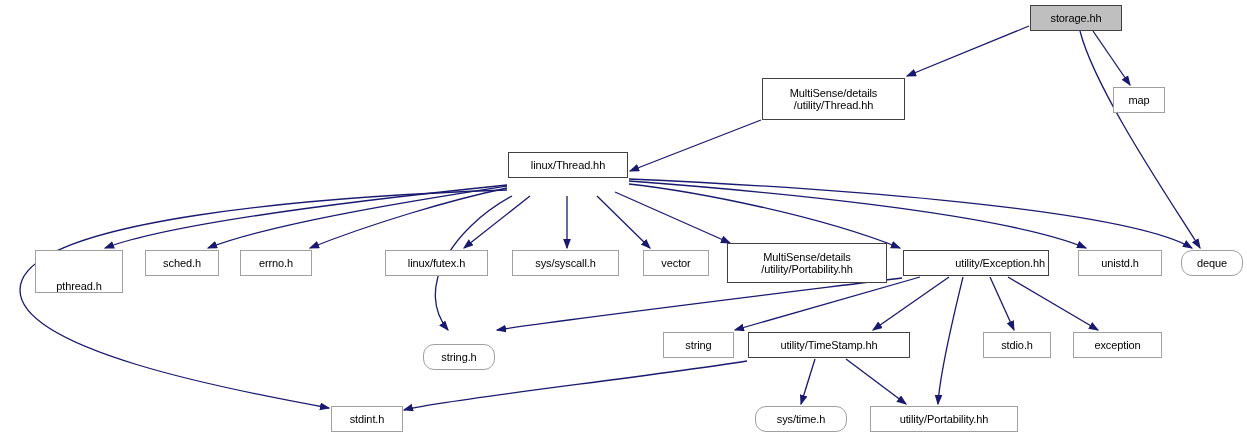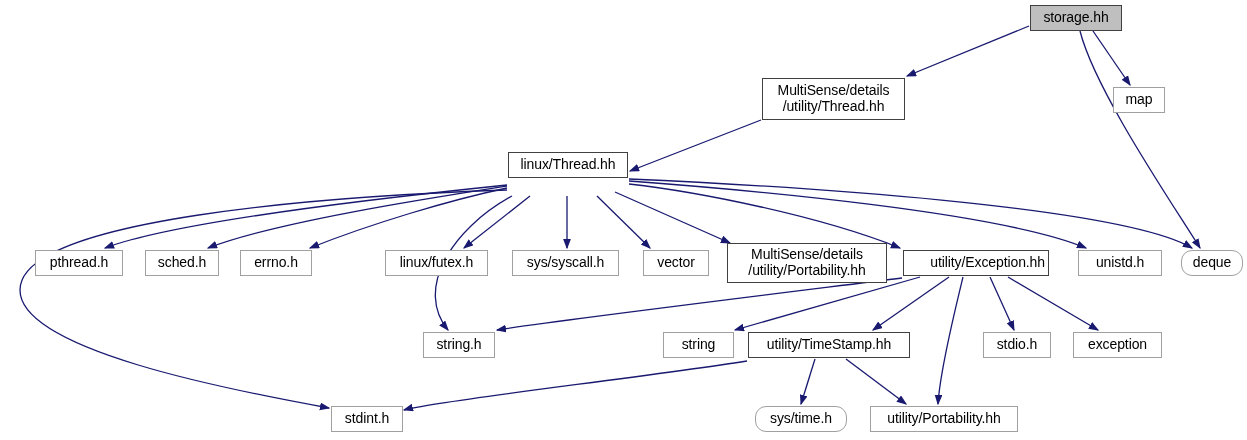--- a/index.html
+++ b/index.html
@@ -26,21 +26,21 @@
   .node {
     position: absolute;
     box-sizing: border-box;
     display: flex;
     align-items: center;
     justify-content: center;
     text-align: center;
     background: #ffffff;
     border: 1px solid #a0a0a0;
     color: #000000;
-    font-size: 14px;
+    font-size: 11px;
     line-height: 1.12;
     white-space: pre-line;
     letter-spacing: -0.1px;
     z-index: 2;
   }
   .node.emph {
     border: 1px solid #404040;
   }
   .node.root {
     background: #bfbfbf;
@@ -87,32 +87,32 @@
       <path d="M 815,359 L 801,404" fill="none" stroke="#191970" stroke-width="1.3" marker-end="url(#arrowhead)"></path>
       <path d="M 846,359 L 906,404" fill="none" stroke="#191970" stroke-width="1.3" marker-end="url(#arrowhead)"></path>
       <path d="M 747,361 C 640,378 440,400 404,410" fill="none" stroke="#191970" stroke-width="1.3" marker-end="url(#arrowhead)"></path>
     </svg>
   <div id="node-layer">
       <div class="node root" style="left: 1030px; top: 5px; width: 92px; height: 26px;"><span class="node-label">storage.hh</span></div>
       <div class="node emph" style="left: 762px; top: 78px; width: 143px; height: 42px;"><span class="node-label">MultiSense/details
 /utility/Thread.hh</span></div>
       <div class="node" style="left: 1113px; top: 87px; width: 52px; height: 26px;"><span class="node-label">map</span></div>
       <div class="node emph" style="left: 508px; top: 152px; width: 120px; height: 26px;"><span class="node-label">linux/Thread.hh</span></div>
-      <div class="node" style="left: 35px; top: 250px; width: 88px; height: 26px;"><span class="node-label">pthread.h</span></div>
+      <div class="node" style="left: 35px; top: 250px; width: 88px; height: 43px; align-items: flex-end;"><span class="node-label">pthread.h</span></div>
       <div class="node" style="left: 145px; top: 250px; width: 74px; height: 26px;"><span class="node-label">sched.h</span></div>
       <div class="node" style="left: 240px; top: 250px; width: 72px; height: 26px;"><span class="node-label">errno.h</span></div>
       <div class="node" style="left: 385px; top: 250px; width: 103px; height: 26px;"><span class="node-label">linux/futex.h</span></div>
       <div class="node" style="left: 512px; top: 250px; width: 107px; height: 26px;"><span class="node-label">sys/syscall.h</span></div>
       <div class="node" style="left: 643px; top: 250px; width: 66px; height: 26px;"><span class="node-label">vector</span></div>
       <div class="node emph" style="left: 727px; top: 243px; width: 160px; height: 40px;"><span class="node-label">MultiSense/details
 /utility/Portability.hh</span></div>
       <div class="node emph" style="left: 903px; top: 250px; width: 146px; height: 26px; justify-content: flex-end;"><span class="node-label">utility/Exception.hh</span></div>
       <div class="node" style="left: 1078px; top: 250px; width: 84px; height: 26px;"><span class="node-label">unistd.h</span></div>
       <div class="node" style="left: 1181px; top: 250px; width: 62px; height: 26px; border-radius: 11px;"><span class="node-label">deque</span></div>
-      <div class="node" style="left: 423px; top: 332px; width: 72px; height: 26px;"><span class="node-label">string.h</span></div>
+      <div class="node" style="left: 423px; top: 344px; width: 72px; height: 26px; border-radius: 11px;"><span class="node-label">string.h</span></div>
       <div class="node" style="left: 663px; top: 332px; width: 71px; height: 26px;"><span class="node-label">string</span></div>
       <div class="node emph" style="left: 748px; top: 332px; width: 162px; height: 26px; text-align: right;"><span class="node-label">utility/TimeStamp.hh</span></div>
       <div class="node" style="left: 983px; top: 332px; width: 68px; height: 26px;"><span class="node-label">stdio.h</span></div>
       <div class="node" style="left: 1073px; top: 332px; width: 89px; height: 26px;"><span class="node-label">exception</span></div>
       <div class="node" style="left: 331px; top: 406px; width: 72px; height: 26px;"><span class="node-label">stdint.h</span></div>
       <div class="node" style="left: 755px; top: 406px; width: 92px; height: 26px; border-radius: 11px;"><span class="node-label">sys/time.h</span></div>
       <div class="node" style="left: 870px; top: 406px; width: 148px; height: 26px;"><span class="node-label">utility/Portability.hh</span></div>
     </div>
 </div>
 

